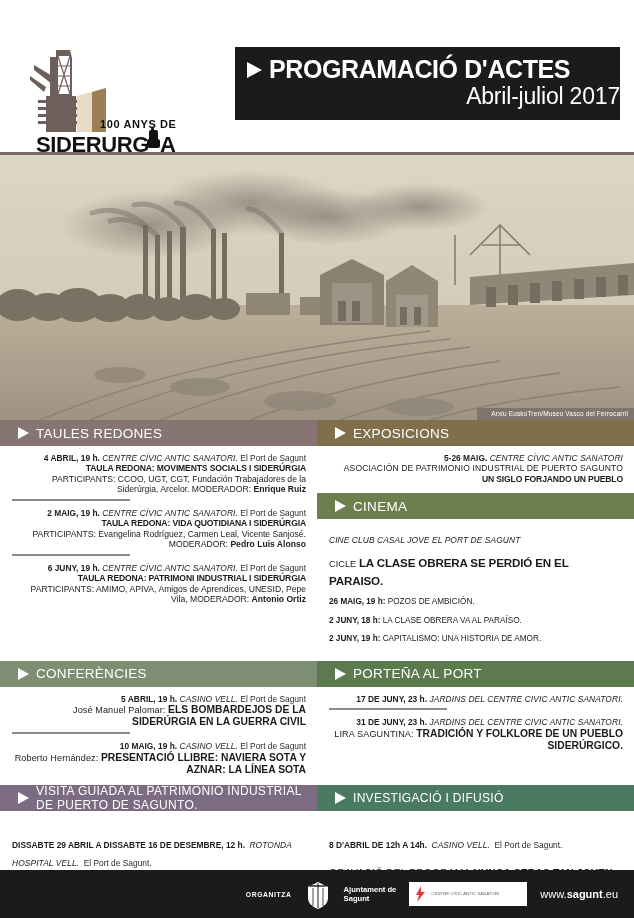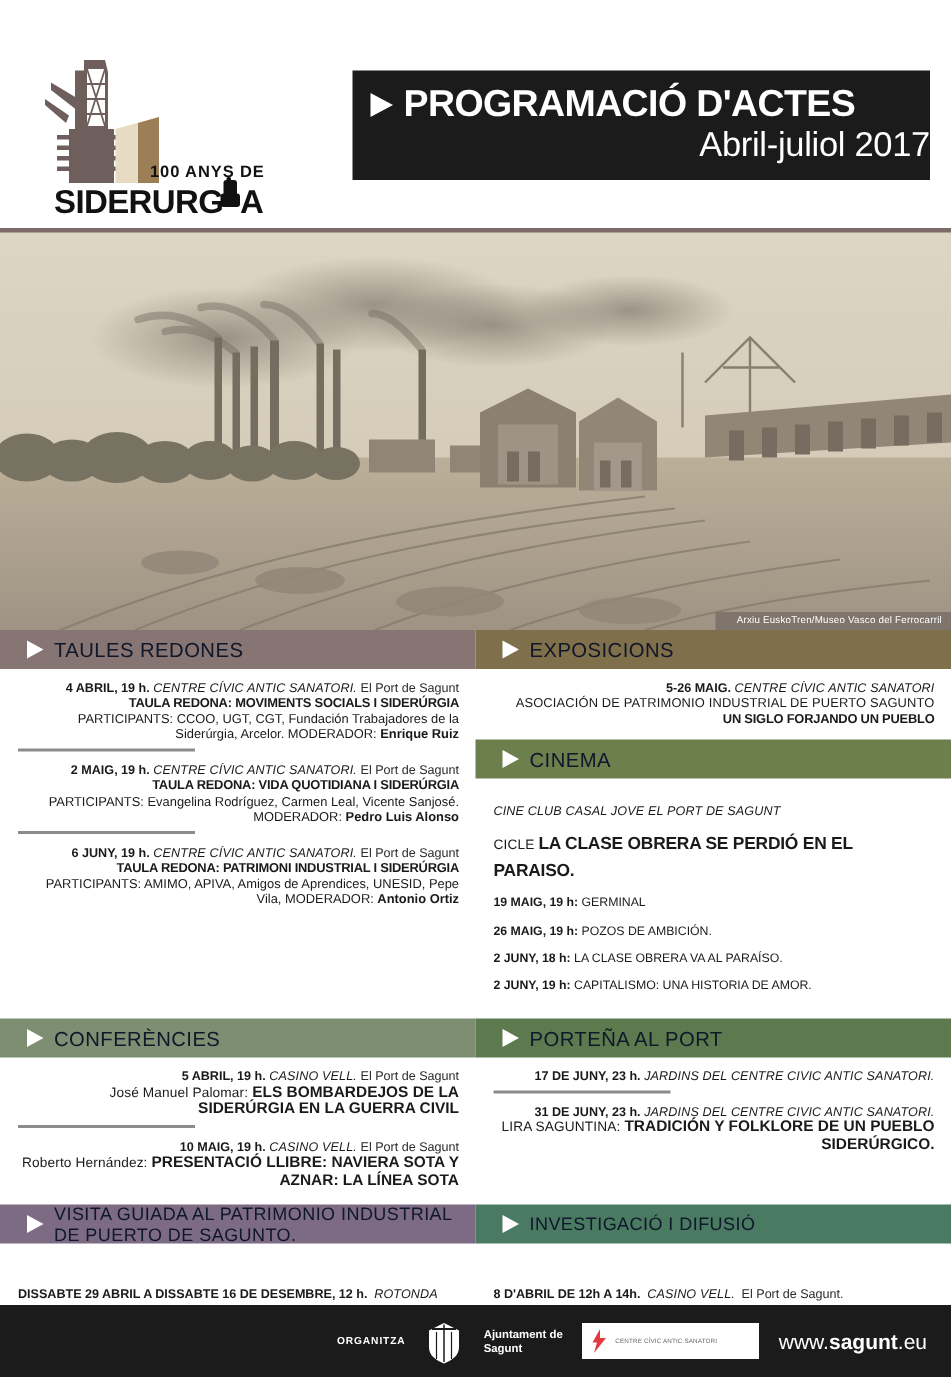--- a/index.html
+++ b/index.html
@@ -5,21 +5,21 @@
   html,body{margin:0;padding:0;background:#ffffff;}
   body{
     width:634px;height:918px;overflow:hidden;
     font-family:"Liberation Sans","DejaVu Sans",sans-serif;
     color:#1a1a1a;-webkit-font-smoothing:antialiased;
   }
   .poster{position:relative;width:634px;height:918px;background:#fff;}
 
   
   .top{position:relative;height:152px;background:#fff;}
-  .logo{position:absolute;left:14px;top:22px;width:175px;height:126px;}
+  .logo{position:absolute;left:14px;top:32px;width:175px;height:126px;}
   .logo svg{display:block;}
 
   .titlebox{
     position:absolute;left:235px;top:47px;width:385px;height:73px;
     background:#1b1b1b;color:#fff;
     display:flex;flex-direction:column;justify-content:center;
     padding:0 0 0 12px;box-sizing:border-box;
   }
   .titlebox .l1{
     display:flex;align-items:center;gap:7px;
@@ -38,21 +38,21 @@
     font-size:6.5px;letter-spacing:.15px;white-space:nowrap;
   }
 
   
   .grid{display:flex;width:634px;}
   .col{width:317px;box-sizing:border-box;}
 
   .hdr{
     height:26px;display:flex;align-items:center;gap:7px;
     padding-left:18px;box-sizing:border-box;
-    color:#0f172a;font-size:13.5px;font-weight:500;letter-spacing:.3px;
+    color:#ffffff;font-size:13.5px;font-weight:500;letter-spacing:.3px;
   }
   .hdr.small{font-size:12px;}
   .body{padding:7px 11px 5px 12px;box-sizing:border-box;}
 
   .ev{margin-bottom:7px;}
   .ev:last-child{margin-bottom:0;}
   .ev p{margin:0;font-size:8.6px;line-height:1.22;text-align:right;}
   .when{font-weight:700;font-size:8.4px;}
   .venue{font-style:italic;font-size:8.4px;letter-spacing:.1px;}
   .place{font-size:8.4px;color:#2b2b2b;}
@@ -67,21 +67,21 @@
   .botbar{
     position:absolute;left:0;bottom:0;width:634px;height:48px;background:#1b1b1b;
     display:flex;align-items:center;justify-content:flex-end;gap:13px;
     padding-right:16px;box-sizing:border-box;color:#fff;
   }
   .organitza{font-size:6.8px;font-weight:700;letter-spacing:.6px;}
   .shield{width:26px;height:32px;}
   .ajlabel{font-size:7.6px;font-weight:700;line-height:1.22;}
   .whitebox{background:#fff;width:118px;height:24px;display:flex;align-items:center;gap:4px;padding:0 5px;box-sizing:border-box;}
   .whitebox .lg{font-size:4.2px;color:#666;letter-spacing:.1px;line-height:1.25;}
-  .site{font-size:14px;}
+  .site{font-size:11px;}
   .site b{font-weight:700;}
 </style>
 </head>
 <body>
 
 <div class="poster">
 
   <div class="top">
 
     <div class="logo">
@@ -296,21 +296,20 @@
         </div>
       </div>
 
       <div class="hdr" style="background:#6d7f4d">
         <span class="tri-sm"></span>
         <span>CINEMA</span>
       </div>
       <div class="body">
         <p class="venue">CINE CLUB CASAL JOVE EL PORT DE SAGUNT</p>
         <p style="margin:1px 0 2px 0"><span class="thin">CICLE </span><span class="big">LA CLASE OBRERA SE PERDIÓ EN EL PARAISO.</span></p>
-        <p class="small"><span class="b">19 MAIG, 19 h:</span><span> GERMINAL</span></p>
         <p class="small"><span class="b">26 MAIG, 19 h:</span><span> POZOS DE AMBICIÓN.</span></p>
         <p class="small"><span class="b">2 JUNY, 18 h:</span><span> LA CLASE OBRERA VA AL PARAÍSO.</span></p>
         <p class="small"><span class="b">2 JUNY, 19 h:</span><span> CAPITALISMO: UNA HISTORIA DE AMOR.</span></p>
       </div>
     </div>
   </div>
 
   <div class="grid" style="margin-top:4px">
 
     <div class="col">

